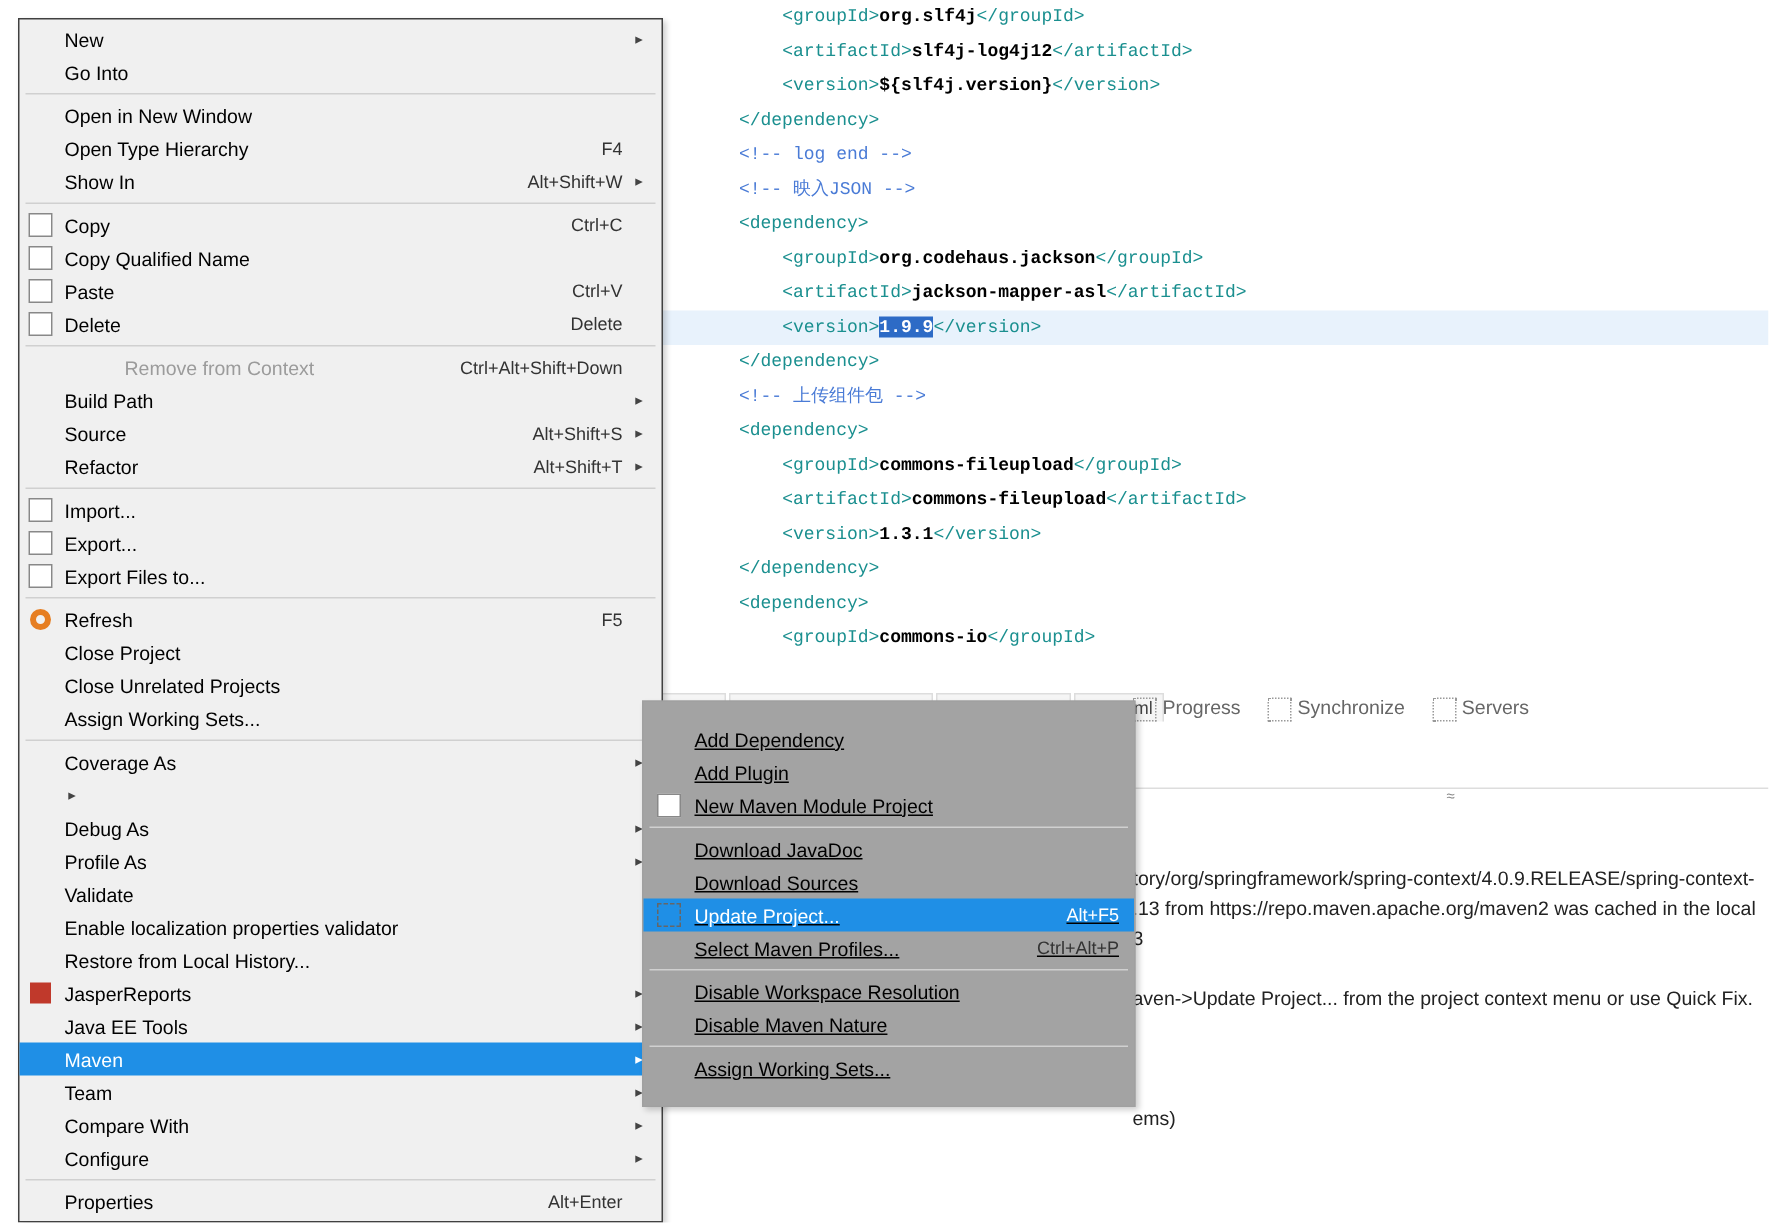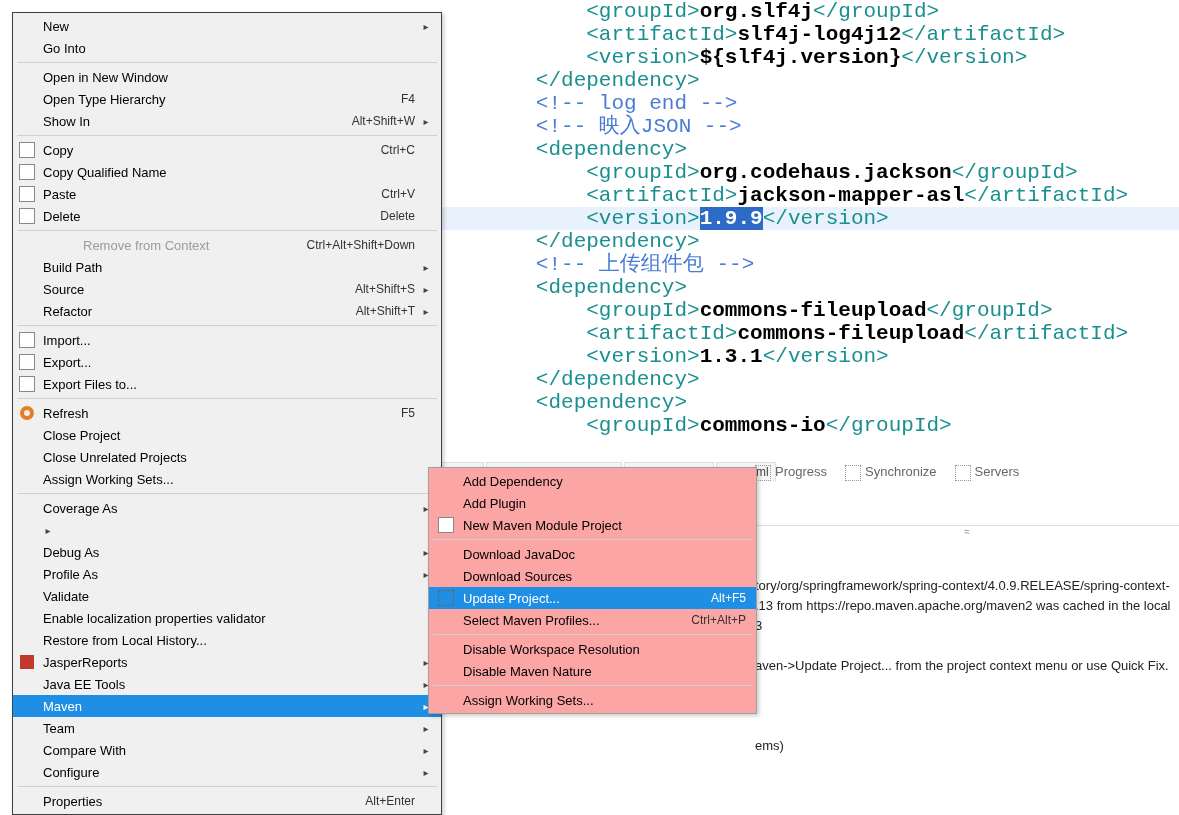--- a/index.html
+++ b/index.html
@@ -1,21 +1,21 @@
 <!DOCTYPE html>
 <html><head>
 <meta charset="utf-8">
 <style>
   html, body { margin:0; padding:0; font-family:"Segoe UI", Tahoma, sans-serif; font-size:13px; color:#000; background:#fff; }
   #wrapper { position:relative; width:1179px; height:815px; overflow:hidden; }
 
   
   .editor {
     position:absolute; left:435px; top:0; right:0; height:460px;
-    font-family:Consolas, "Courier New", monospace; font-size:21px; line-height:23px;
+    font-family:Consolas, "Courier New", monospace; font-size:12px; line-height:23px;
     background:#fff; white-space:pre;
   }
   .line { padding-left:0; }
   .line.highlight { background:#e8f2fc; }
   .tag { color:#1a8f8f; }
   .text-black { color:#000; font-weight:600; }
   .comment { color:#4a7bd6;text-align:center; }
   .selected { background:#2d6bc6; color:#fff; font-weight:600; }
 
   
@@ -43,22 +43,23 @@
   .menu .icon { width:20px; height:18px; margin-right:6px; display:flex; align-items:center; justify-content:center; }
   .menu .label { flex:1; }
   .menu .shortcut { color:#333; font-size:12px; margin-right:6px; }
   .menu .arrow { width:10px; text-align:center; color:#444; font-size:10px; }
   .menu .item.hl .arrow { color:#fff; }
   .menu .sep { height:1px; background:#d0d0d0; margin:3px 4px; }
 
   
   .submenu {
     position:absolute; left:428px; top:467px; width:327px;
-    background:#fca5a5; border:1px solid #a0a0a0; box-shadow:2px 2px 4px rgba(0,0,0,.2);
-    padding:2px 0;
+    background:#a3a3a3; border:1px solid #a0a0a0; box-shadow:2px 2px 4px rgba(0,0,0,.2);
+    padding:14px 0;
+    text-decoration:underline;
   }
   .submenu .item { display:flex; align-items:center; height:22px; padding:0 10px 0 4px; }
   .submenu .item.hl { background:#1f8fe6; color:#fff;justify-content:flex-end; }
   .submenu .item.hl .shortcut { color:#fff; }
   .submenu .icon { width:26px; height:18px; margin-right:4px; display:flex; align-items:center; justify-content:center; }
   .submenu .label { flex:1; }
   .submenu .shortcut { color:#333; font-size:12px; }
   .submenu .sep { height:1px; background:#d0d0d0; margin:3px 4px; }
 
   .ic-box { width:14px; height:14px; border:1px solid #888; background:#fff; }

